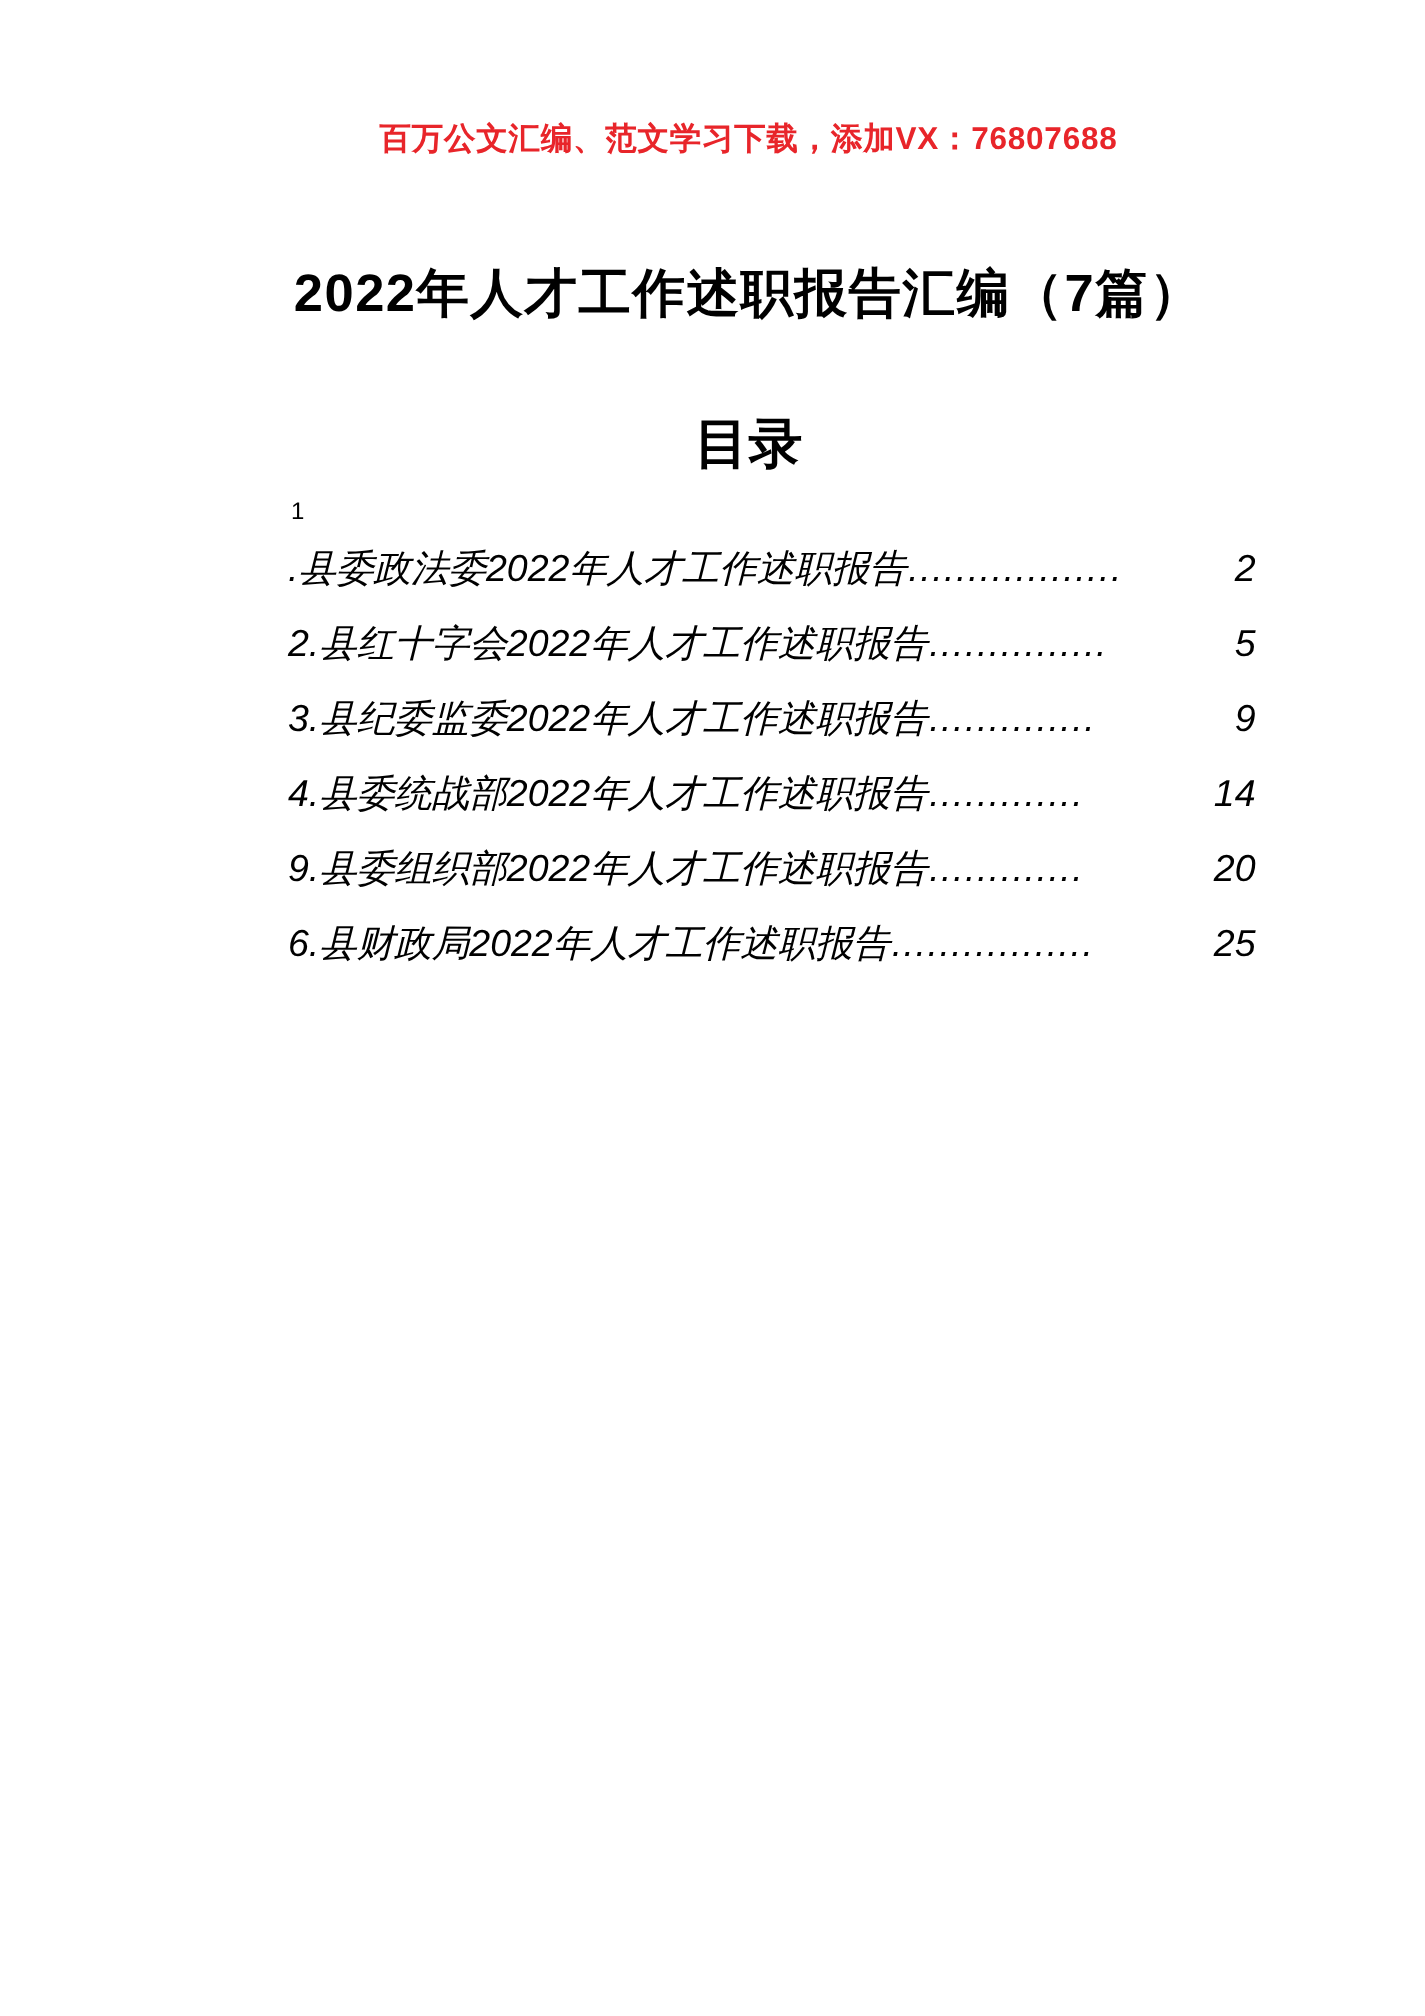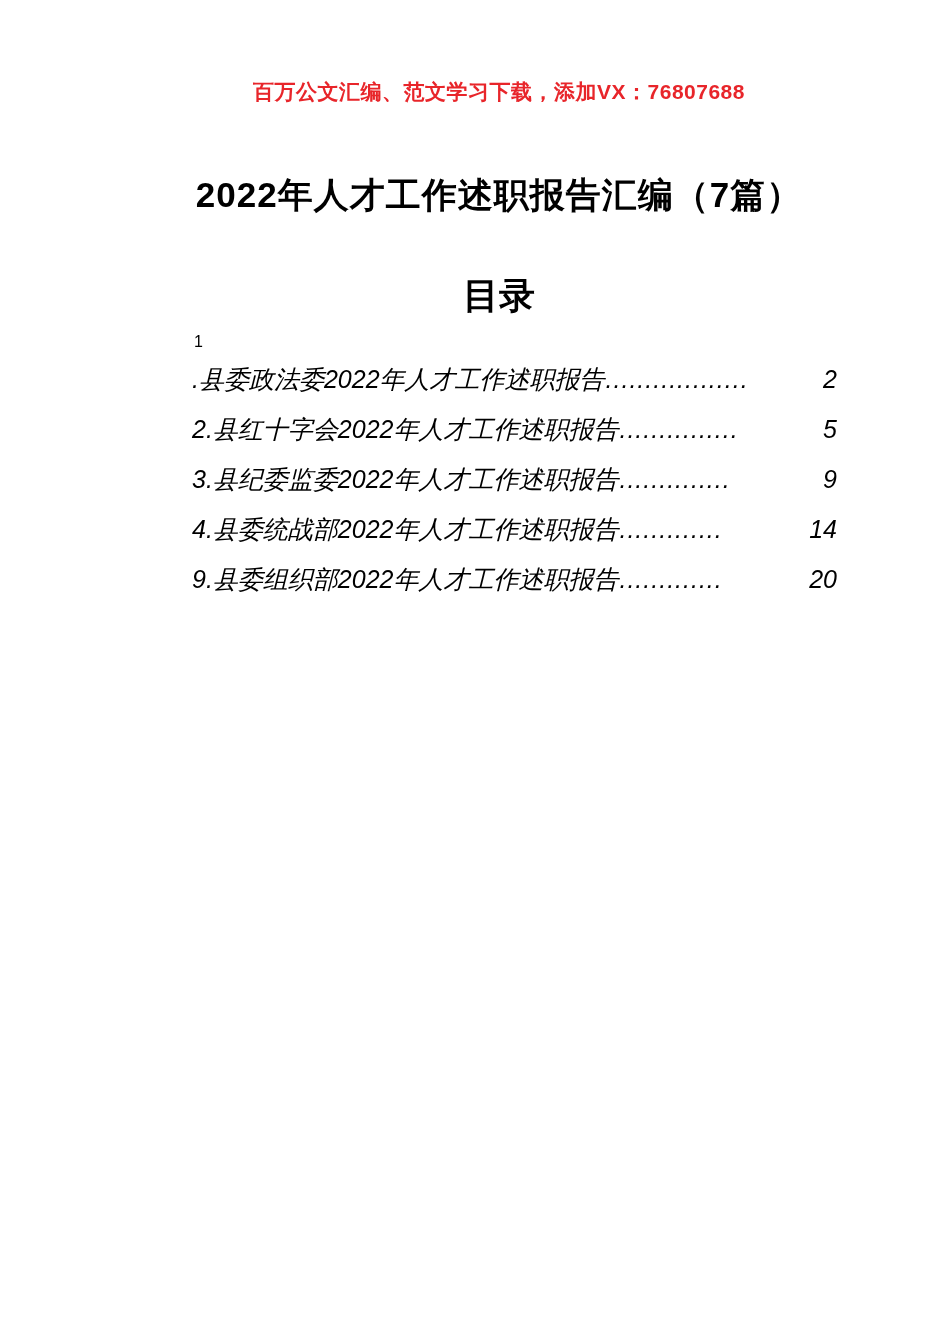--- a/index.html
+++ b/index.html
@@ -121,17 +121,22 @@
       <span class="dots">.............</span>
       <span class="page-no">14</span>
     </div>
 
     <div class="toc-row">
       <span class="label">9.县委组织部2022年人才工作述职报告</span>
       <span class="dots">.............</span>
       <span class="page-no">20</span>
     </div>
 
+    <div class="toc-row">
+      <span class="label">6.县财政局2022年人才工作述职报告</span>
+      <span class="dots">.................</span>
+      <span class="page-no">25</span>
+    </div>
 
 
   </div>
 
 </div>
 
 </body></html>

